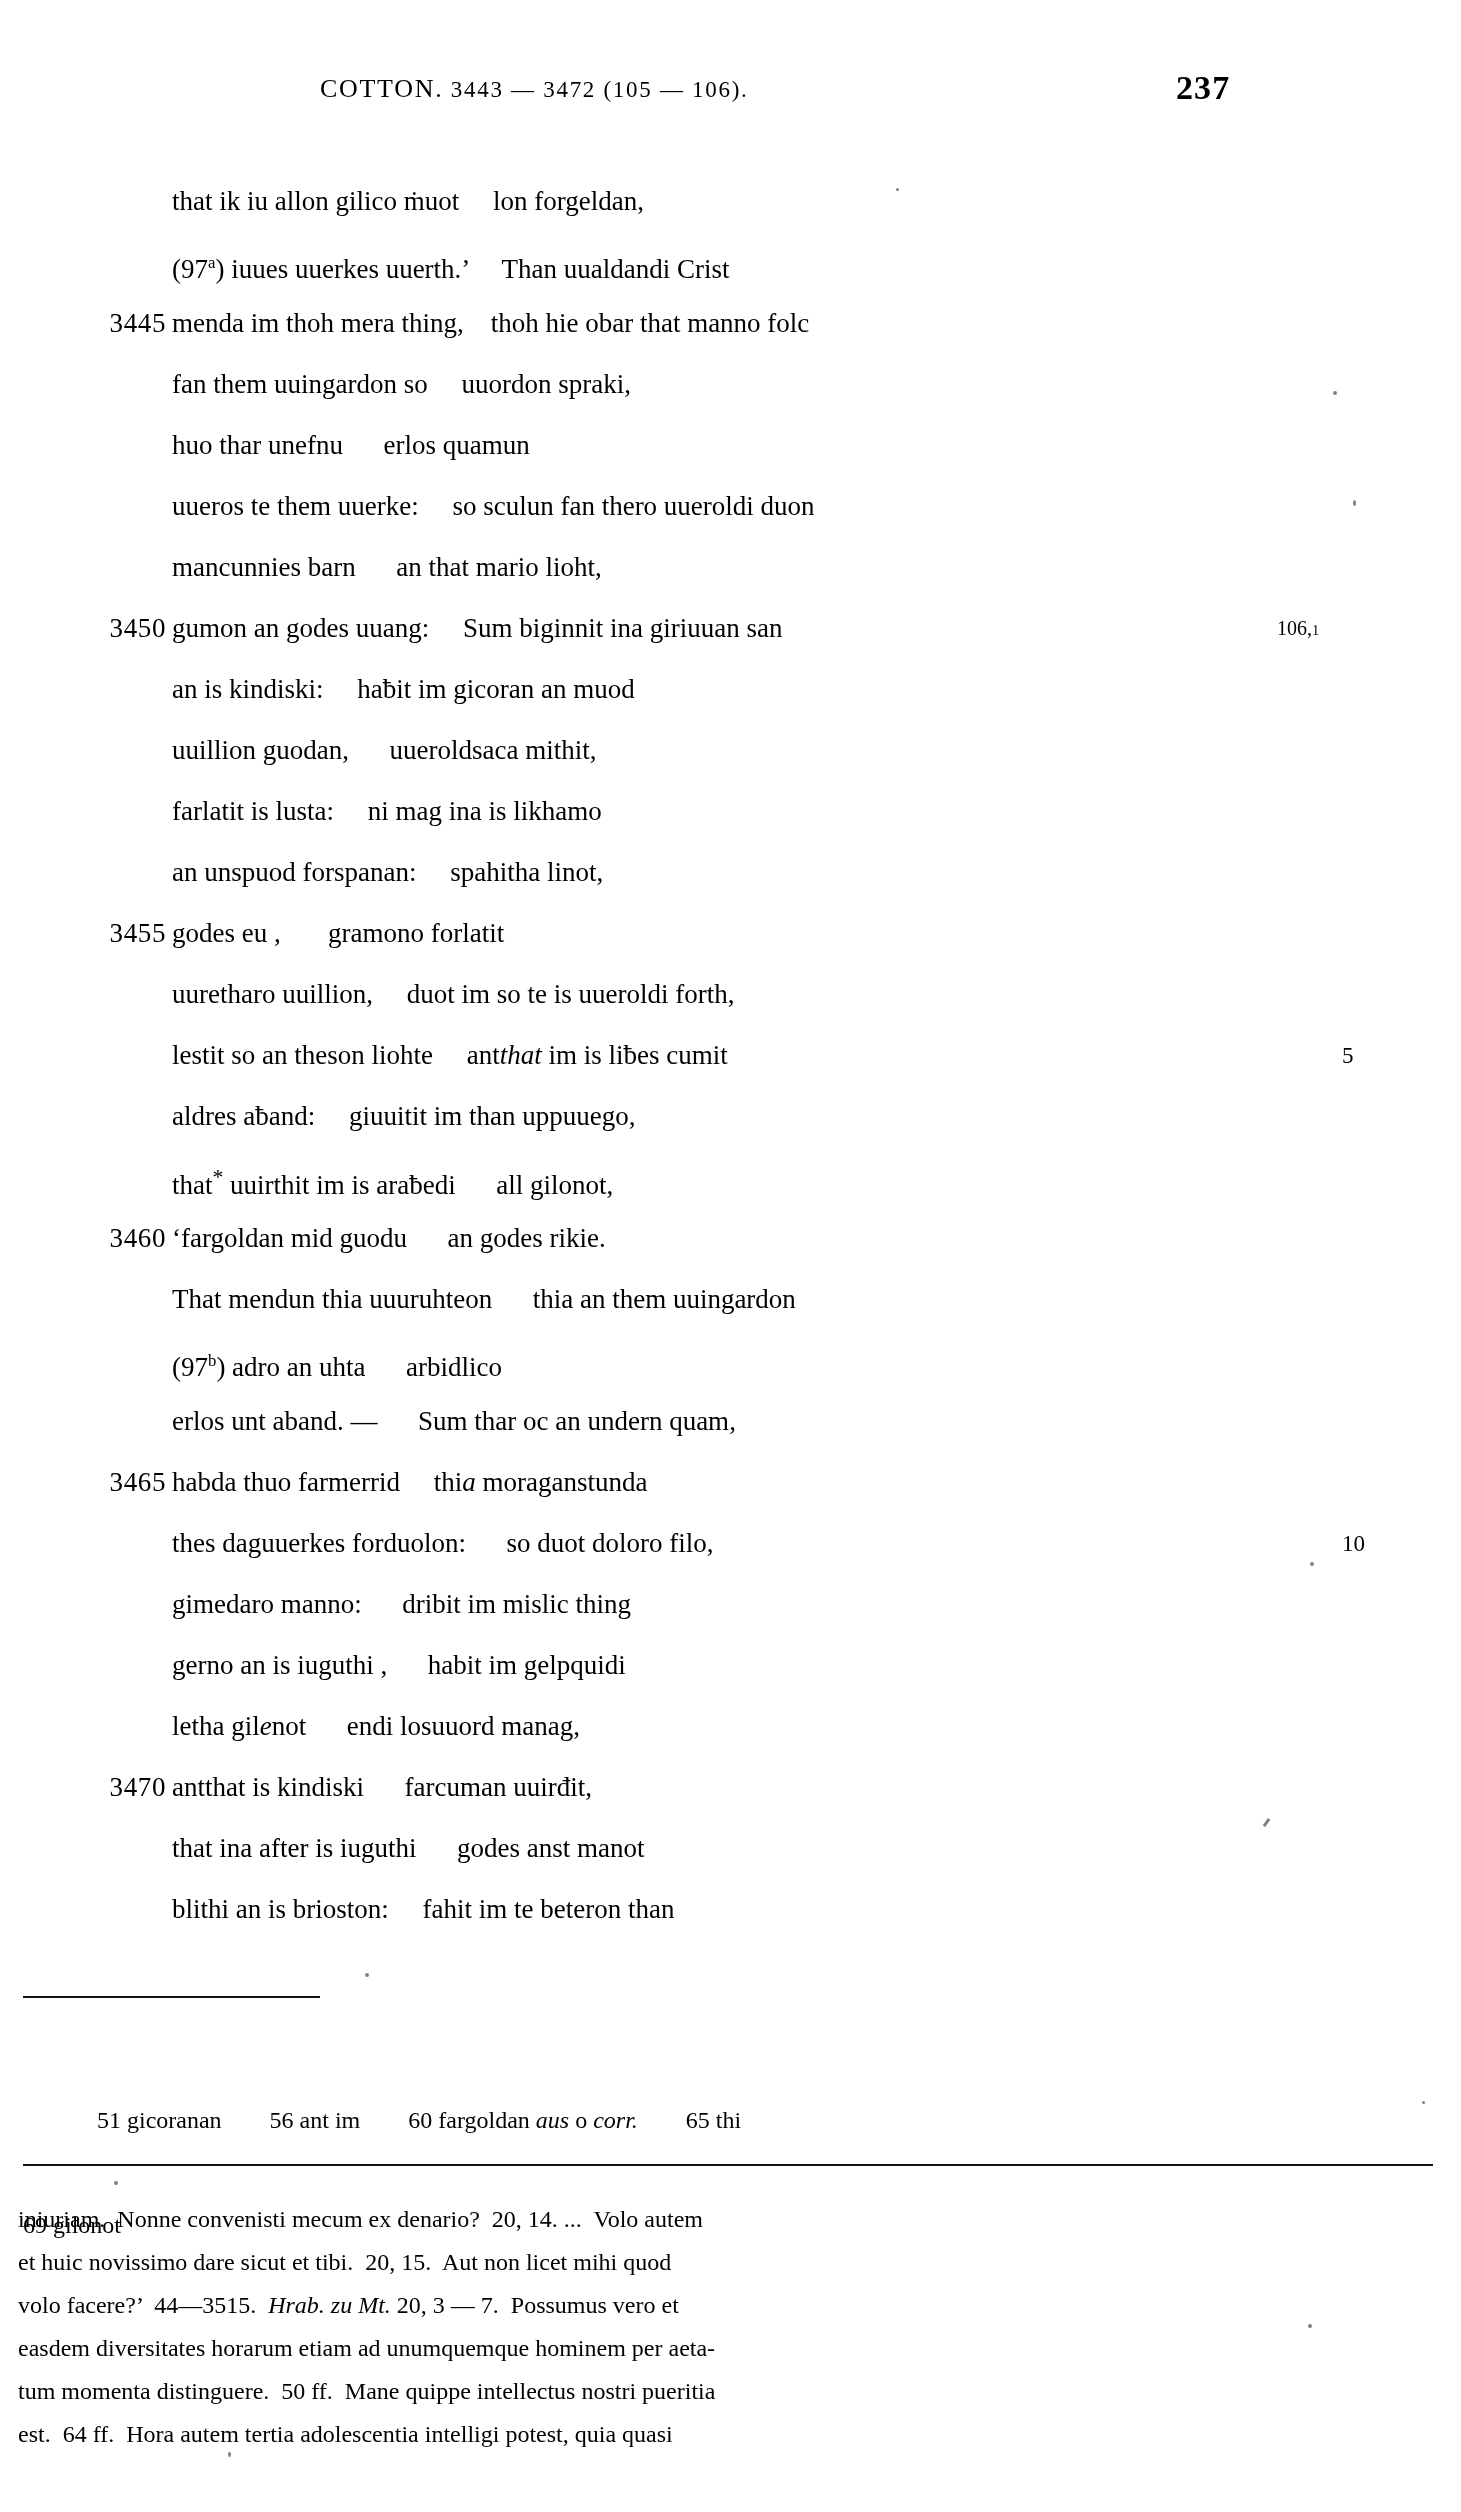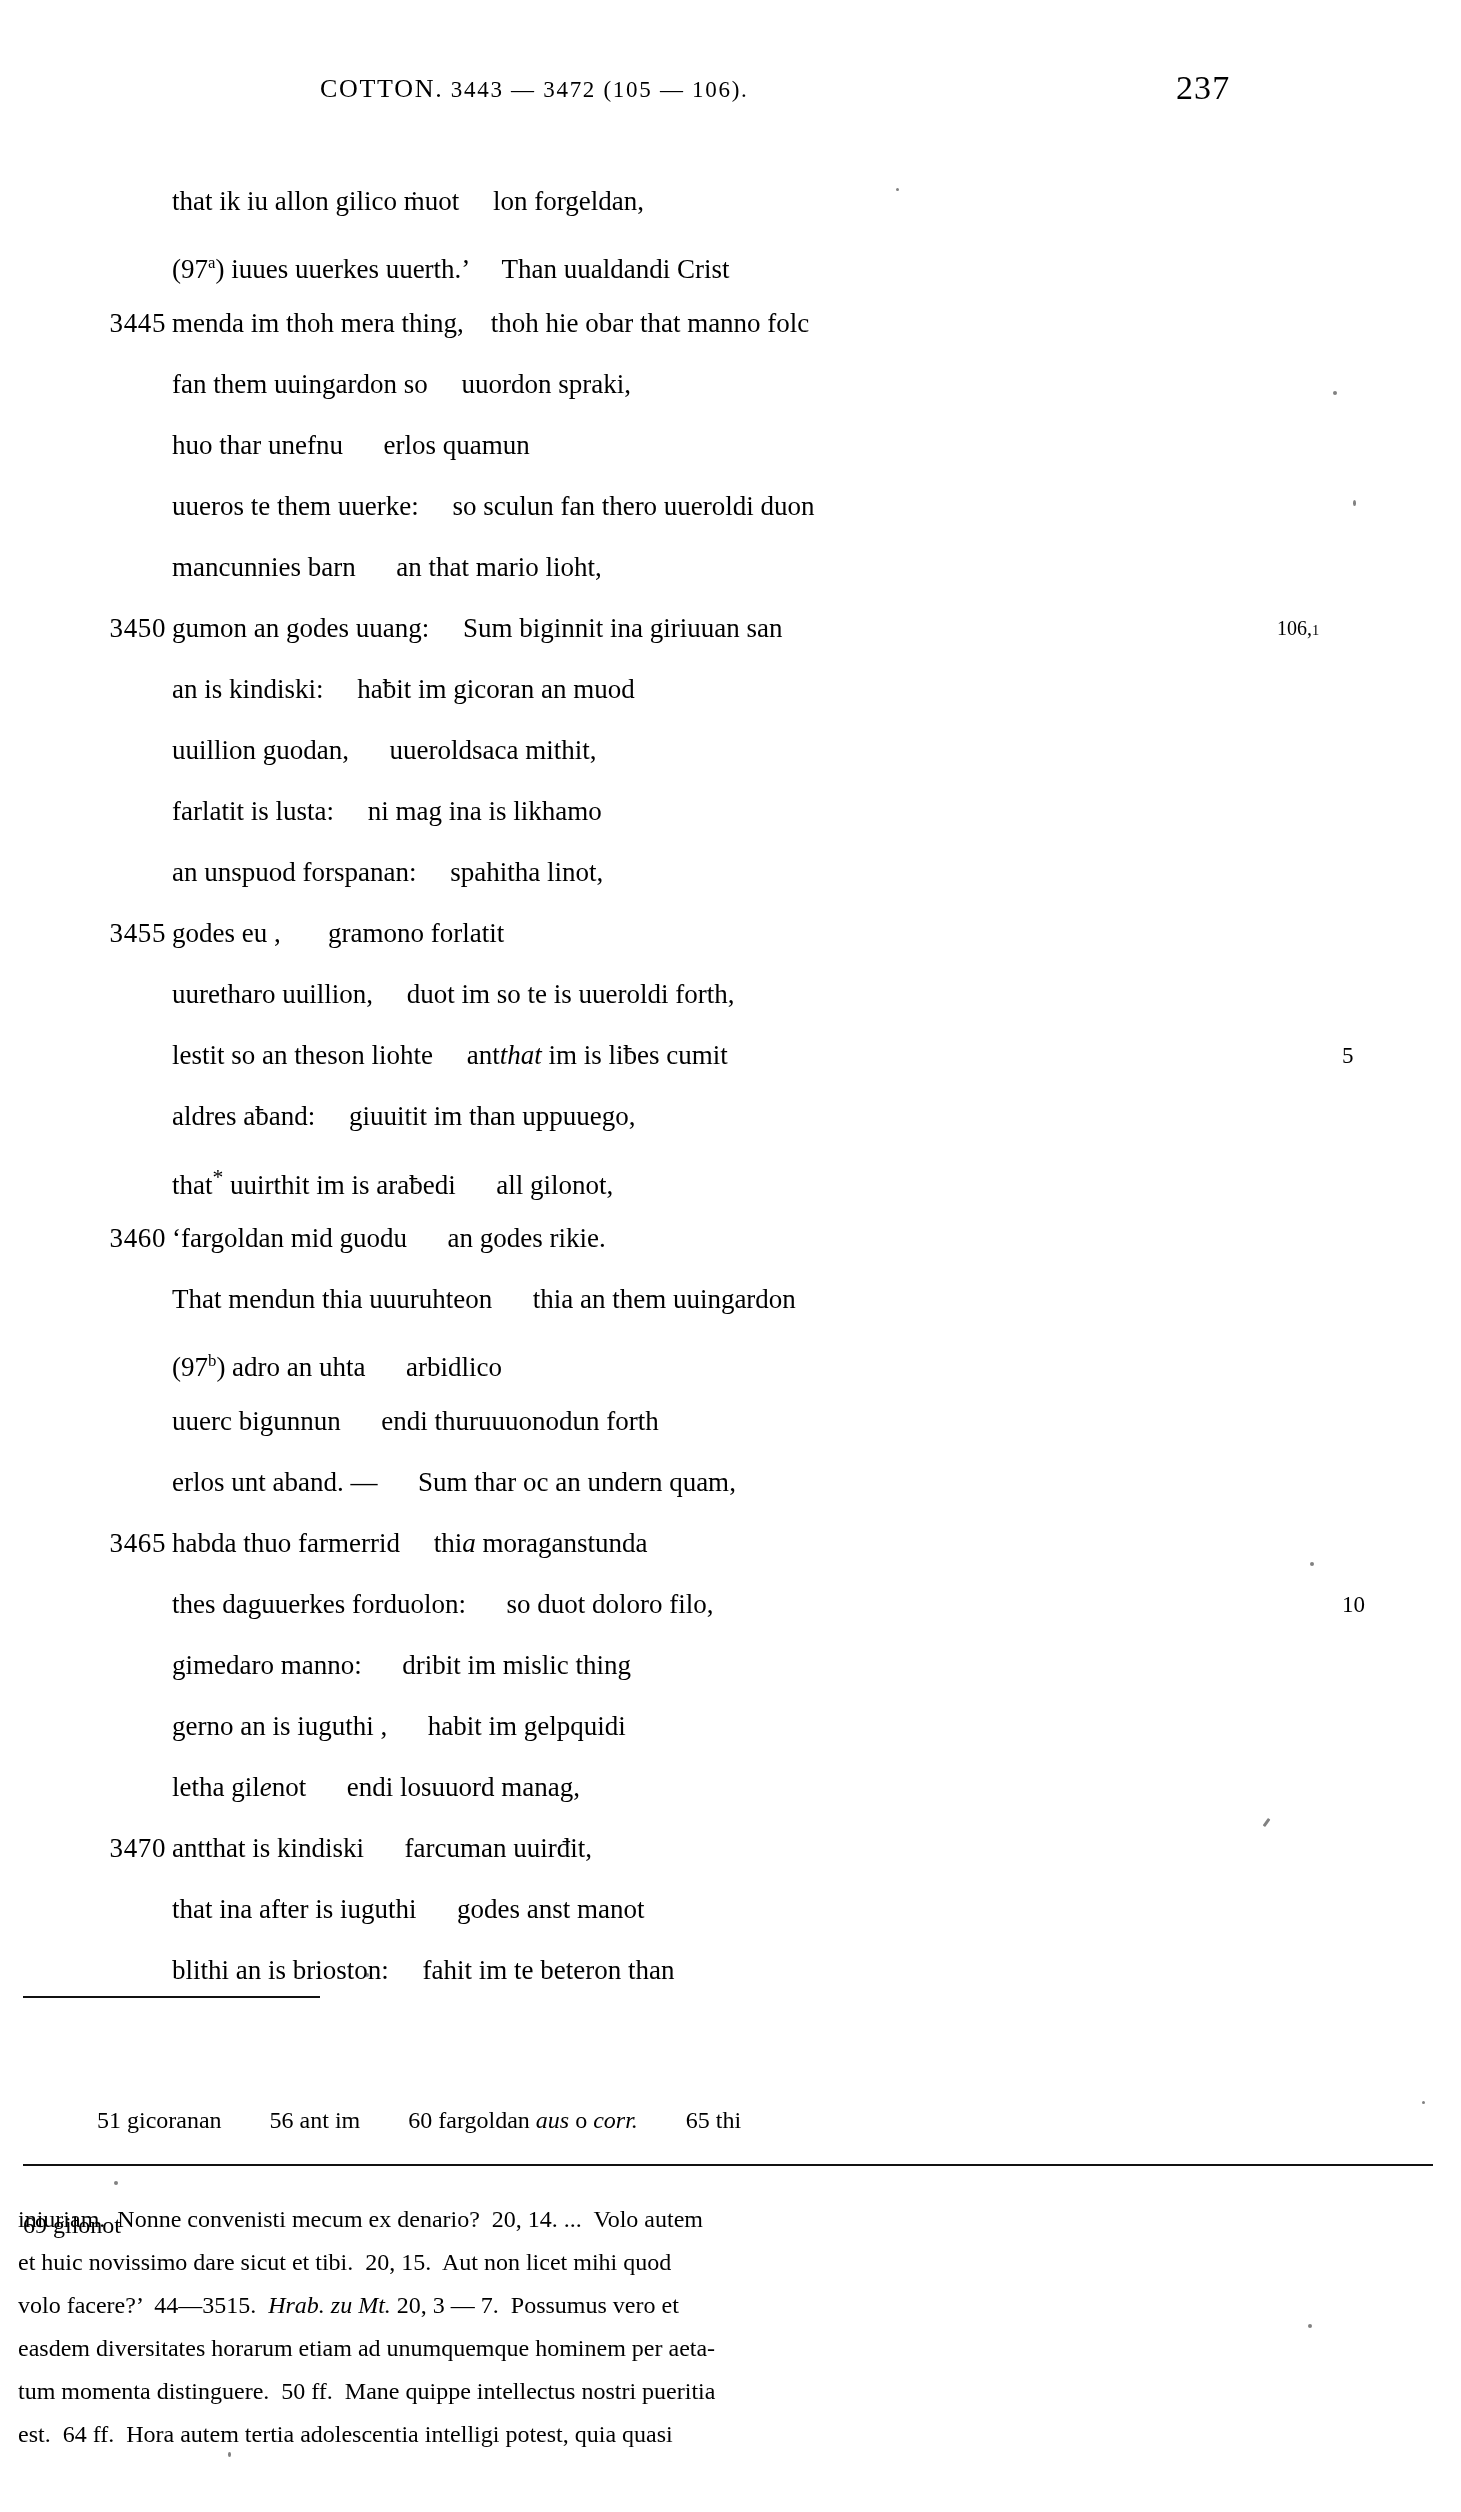--- a/index.html
+++ b/index.html
@@ -40,21 +40,21 @@
     font-family: "Liberation Serif", serif;
   }
   .runhead-title .sm {
     font-size: 23px;
   }
   .runhead-page {
     position: absolute;
     left: 1176px;
     top: -4.6px;
     font-size: 34px;
-    font-weight: normal;
+    font-weight: bold;
     letter-spacing: 1.1px;
   }
 
   
   .verse {
     position: absolute;
     top: 171px;
     left: 0;
     width: 1462px;
   }
@@ -168,21 +168,20 @@
       <div class="vline"><span class="vtext">farlatit is lusta:     ni mag ina is likhamo</span></div>
       <div class="vline"><span class="vtext">an unspuod forspanan:     spahitha linot,</span></div>
       <div class="vline"><span class="vnum">3455</span><span class="vtext">godes eu ,       gramono forlatit</span></div>
       <div class="vline"><span class="vtext">uuretharo uuillion,     duot im so te is uueroldi forth,</span></div>
       <div class="vline"><span class="vtext">lestit so an theson liohte     ant<span class="it">that</span> im is liƀes cumit</span><span class="vmargin mg-right">5</span></div>
       <div class="vline"><span class="vtext">aldres aƀand:     giuuitit im than uppuuego,</span></div>
       <div class="vline"><span class="vtext">that<span class="ast">*</span> uuirthit im is araƀedi      all gilonot,</span></div>
       <div class="vline"><span class="vnum">3460</span><span class="vtext">ʻfargoldan mid guodu      an godes rikie.</span></div>
       <div class="vline"><span class="vtext">That mendun thia uuuruhteon      thia an them uuingardon</span></div>
       <div class="vline"><span class="vtext">(97<span class="sup">b</span>) adro an uhta      arbidlico</span></div>
-      <div class="vline"><span class="vtext">uuerc bigunnun      endi thuruuuonodun forth</span></div>
       <div class="vline"><span class="vtext">erlos unt aband. —      Sum thar oc an undern quam,</span></div>
       <div class="vline"><span class="vnum">3465</span><span class="vtext">habda thuo farmerrid     thi<span class="it">a</span> moraganstunda</span></div>
       <div class="vline"><span class="vtext">thes daguuerkes forduolon:      so duot doloro filo,</span><span class="vmargin mg-right">10</span></div>
       <div class="vline"><span class="vtext">gimedaro manno:      dribit im mislic thing</span></div>
       <div class="vline"><span class="vtext">gerno an is iuguthi ,      habit im gelpquidi</span></div>
       <div class="vline"><span class="vtext">letha gil<span class="it">e</span>not      endi losuuord manag,</span></div>
       <div class="vline"><span class="vnum">3470</span><span class="vtext">antthat is kindiski      farcuman uuirđit,</span></div>
       <div class="vline"><span class="vtext">that ina after is iuguthi      godes anst manot</span></div>
       <div class="vline"><span class="vtext">blithi an is brioston:     fahit im te beteron than</span></div>
     </div>

